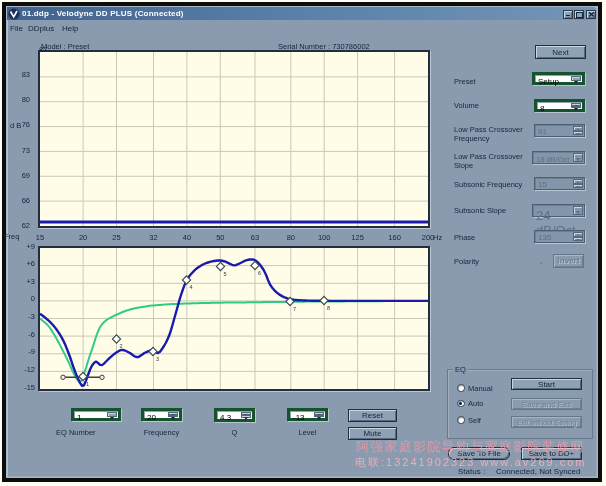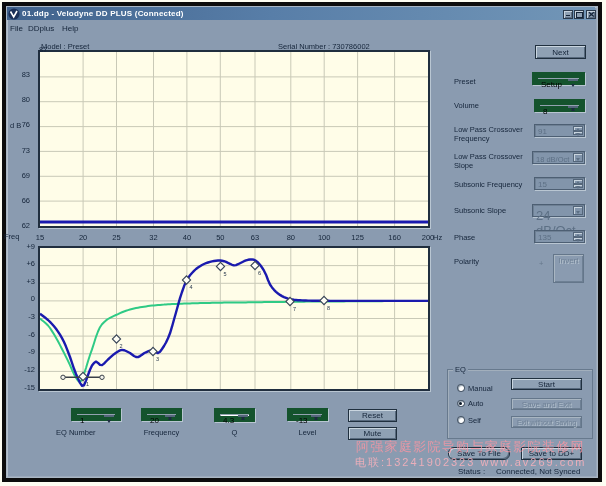--- a/index.html
+++ b/index.html
@@ -4,21 +4,21 @@
 body{width:606px;height:486px;position:relative;background:#fdfdf2;font-family:"Liberation Sans",sans-serif;overflow:hidden;}
 .abs{position:absolute;}
 #win{left:2px;top:2px;width:592px;height:472px;background:#8a9bb0;border:4px solid #0c0c0c;box-shadow:inset 0 0 0 1.5px #a9b6c3,inset 2px 2px 0 #c0ccd7;}
 #titlebar{left:7px;top:7px;width:588px;height:13px;background:linear-gradient(90deg,#40628c 0%,#587ea8 45%,#7296b7 100%);}
 #titletxt{left:22px;top:8.5px;font-size:8px;font-weight:bold;color:#fff;letter-spacing:0.2px;}
 .winbtn{top:9.5px;width:10px;height:9px;overflow:hidden;background:#8fa1b4;border:1px solid #2a3a4c;box-shadow:inset 1px 1px 0 #c8d4de,inset -1px -1px 0 #5c6e82;font-size:7px;line-height:7px;text-align:center;color:#16263a;font-weight:bold;box-sizing:border-box;}
 .mtxt{font-size:8px;color:#15253a;}
 .lbl{font-size:7.5px;color:#15253a;}
 .btn{background:#8fa1b4;border:1px solid #20303f;box-shadow:inset 1px 1px 0 #c9d5df,inset -1px -1px 0 #57697d;font-size:8px;color:#142438;text-align:center;box-sizing:border-box;}
 .btnd{background:#8a9bb0;border:1px solid #64768a;box-shadow:inset 1px 1px 0 #a9b6c2,inset -1px -1px 0 #6e8094;font-size:8px;color:#6f8196;text-shadow:1px 1px 0 #b6c3cf;text-align:center;box-sizing:border-box;}
-.fld{background:#fff;border:6px solid #14532d;box-shadow:inset 1px 1px 0 #93a1b0, 1px 1px 0 #b9c6d2;font-size:8px;color:#000;box-sizing:border-box;}
+.fld{background:#fff;border:3px solid #14532d;box-shadow:inset 1px 1px 0 #93a1b0, 1px 1px 0 #b9c6d2;font-size:8px;color:#000;box-sizing:border-box;}
 .fldd{background:#8295ab;border:1px solid #4d5f73;box-shadow:inset 1px 1px 0 #6e8094, 1px 1px 0 #b9c6d2;font-size:8px;color:#5d7085;box-sizing:border-box;}
 .spn{right:1px;top:1px;width:10px;bottom:1px;}
 .spn b{position:absolute;left:0;width:10px;height:50%;background:#8fa1b4;border:1px solid #54667a;box-shadow:inset 1px 1px 0 #c8d4de;box-sizing:border-box;}
 .spn b:nth-child(2){top:50%;}
 .spn b i{position:absolute;left:1.5px;top:1px;width:0;height:0;border-left:2.5px solid transparent;border-right:2.5px solid transparent;}
 .up i{border-bottom:3px solid #1c2c40;}
 .dn i{border-top:3px solid #1c2c40;}
 .spnd b{background:#8295ab;}
 .spnd .up i{border-bottom-color:#5d7085;}
 .spnd .dn i{border-top-color:#5d7085;}
@@ -243,21 +243,21 @@
       <b class="up">
         <i></i>
       </b>
       <b class="dn">
         <i></i>
       </b>
     </span>
   </div>
 <div class="abs lbl" style="left:454px;top:257px;">Polarity</div>
 <div class="abs lbl" style="left:539px;top:259px;color:#66788c;">+</div>
-<div class="abs btnd" style="left:553px;top:254px;width:31px;height:29px;line-height:12px;">Invert</div>
+<div class="abs btnd" style="left:553px;top:254px;width:31px;height:14px;line-height:12px;font-weight:bold;">Invert</div>
 
 <div class="abs" style="left:447px;top:369px;width:144px;height:68px;border:1px solid #67798d;box-shadow:inset 1px 1px 0 #a2afbc;"></div>
 <div class="abs lbl" style="left:453px;top:365px;background:#8a9bb0;padding:0 2px;">EQ</div>
 <div class="abs radio" style="left:457px;top:384px;"></div>
 <div class="abs lbl" style="left:468px;top:383.5px;">Manual</div>
 <div class="abs radio" style="left:457px;top:399.5px;"></div>
 <div class="abs" style="left:459.3px;top:401.8px;width:3px;height:3px;border-radius:50%;background:#0a1828;"></div>
 <div class="abs lbl" style="left:468px;top:399px;">Auto</div>
 <div class="abs radio" style="left:457px;top:416px;"></div>
 <div class="abs lbl" style="left:468px;top:415.5px;">Self</div>

